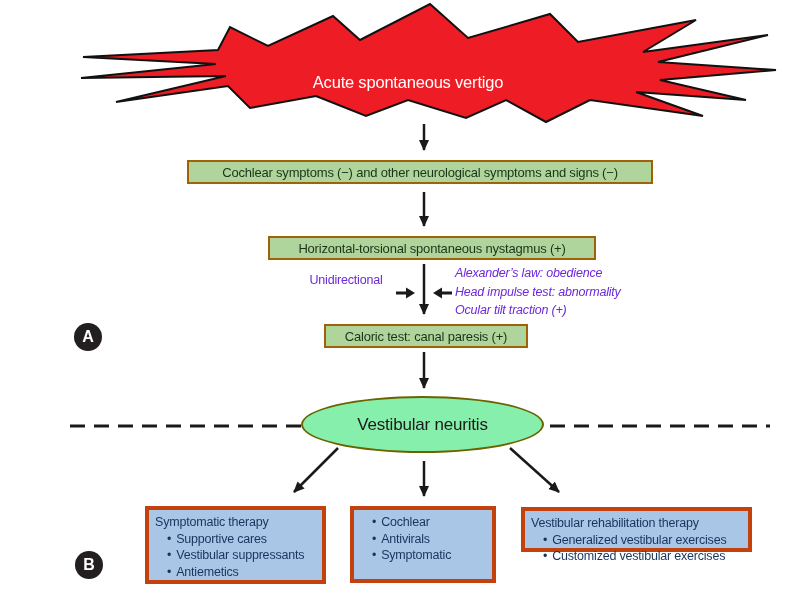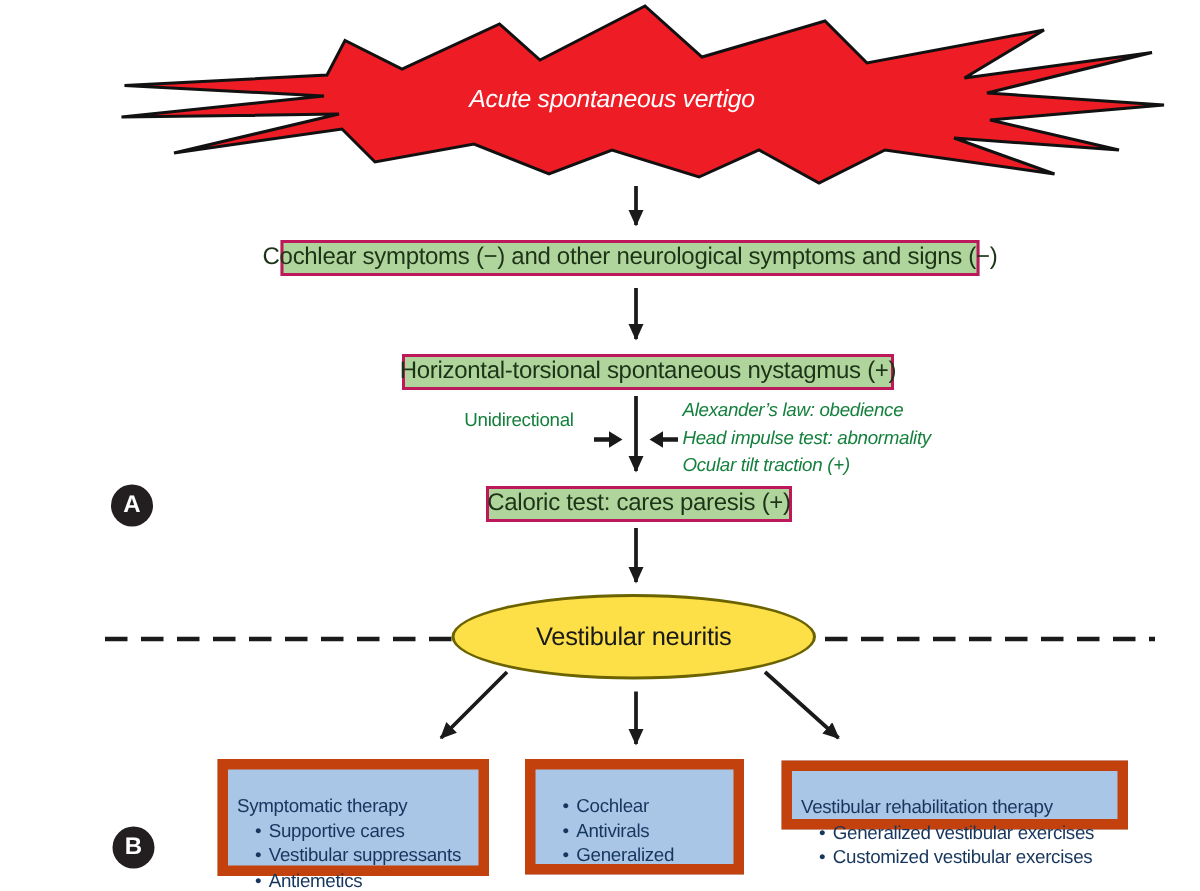--- a/index.html
+++ b/index.html
@@ -14,50 +14,50 @@
     height: 594px;
     background: #ffffff;
     overflow: hidden;
   }
   svg { display: block; }
 
   
   .green-box {
     position: absolute;
     background: #b0d59c;
-    border: 2px solid #be185d;
+    border: 2px solid #a16207;
     color: #1c3318;
-    font-size: 16px;
+    font-size: 13px;
     letter-spacing: -0.2px;
     text-align: center;
     white-space: nowrap;
     display: flex;
     align-items: center;
     justify-content: center;
     box-sizing: border-box;
     z-index: 3;
   }
 
   
   .annot {
     position: absolute;
-    color: #15803d;
+    color: #6d28d9;
     font-size: 12.5px;
     letter-spacing: -0.2px;
     z-index: 3;
   }
   .annot-left { text-align: center; line-height: 17px; }
   .annot-right { text-align: left; line-height: 18.5px; white-space: nowrap; font-style: italic; }
 
   
   .ellipse {
     position: absolute;
     left: 301px; top: 396px;
     width: 243px; height: 57px;
-    background: #fde047;
+    background: #86efac;
     border: 2px solid #6b6300;
     border-radius: 50%;
     box-sizing: border-box;
     display: flex;
     align-items: center;
     justify-content: center;
     color: #1a1a1a;
     font-size: 17px;
     letter-spacing: -0.2px;
     z-index: 4;
@@ -75,49 +75,48 @@
     display: flex;
     align-items: center;
     justify-content: center;
     z-index: 5;
   }
 
   
   .blue-box {
     position: absolute;
     background: #a9c6e6;
-    border: 7px solid #c2410c;
+    border: 4px solid #c2410c;
     color: #17365d;
     font-size: 12.5px;
     letter-spacing: -0.2px;
     line-height: 16.5px;
-    padding: 16px 6px;
+    padding: 4px 6px;
     box-sizing: border-box;
     white-space: nowrap;
     z-index: 3;
   }
   .blue-box .therapy-item { padding-left: 12px; }
   .blue-box .bullet { margin-right: 5px; }
 
   
   #starburst-svg {
     position: absolute;
     left: 78px; top: 2px;
     z-index: 2;
   }
   .starburst-label {
     position: absolute;
-    left: 238px; top: 57px;
+    left: 238px; top: 73px;
     width: 340px;
     text-align: center;
     color: #ffffff;
     font-size: 16.5px;
     letter-spacing: -0.2px;
     z-index: 3;
-    font-style: italic;
   }
 
   #arrow-layer {
     position: absolute;
     left: 0; top: 0;
     z-index: 1;
   }
 </style>
 </head>
 <body>
@@ -165,21 +164,21 @@
     <div>Unidirectional</div>
   </div>
 
   <div class="annot annot-right" style="left:455px; top:264px;">
     <div>Alexander’s law: obedience</div>
     <div>Head impulse test: abnormality</div>
     <div>Ocular tilt traction (+)</div>
   </div>
 
   <div class="green-box" style="left:324px; top:324px; width:204px; height:24px;">
-    <span>Caloric test: cares paresis (+)</span>
+    <span>Caloric test: canal paresis (+)</span>
   </div>
 
   <div class="panel-badge" style="left:74px; top:323px;">
     <span>A</span>
   </div>
 
   <div class="ellipse">
     <span>Vestibular neuritis</span>
   </div>
 
@@ -201,21 +200,21 @@
   </div>
 
   <div class="blue-box" style="left:350px; top:506px; width:146px; height:77px;">
     <div class="therapy-item">
       <span class="bullet">•</span><span>Cochlear</span>
     </div>
     <div class="therapy-item">
       <span class="bullet">•</span><span>Antivirals</span>
     </div>
     <div class="therapy-item">
-      <span class="bullet">•</span><span>Generalized</span>
+      <span class="bullet">•</span><span>Symptomatic</span>
     </div>
   </div>
 
   <div class="blue-box" style="left:521px; top:507px; width:231px; height:45px;">
     <div class="therapy-title">Vestibular rehabilitation therapy</div>
     <div class="therapy-item">
       <span class="bullet">•</span><span>Generalized vestibular exercises</span>
     </div>
     <div class="therapy-item">
       <span class="bullet">•</span><span>Customized vestibular exercises</span>

